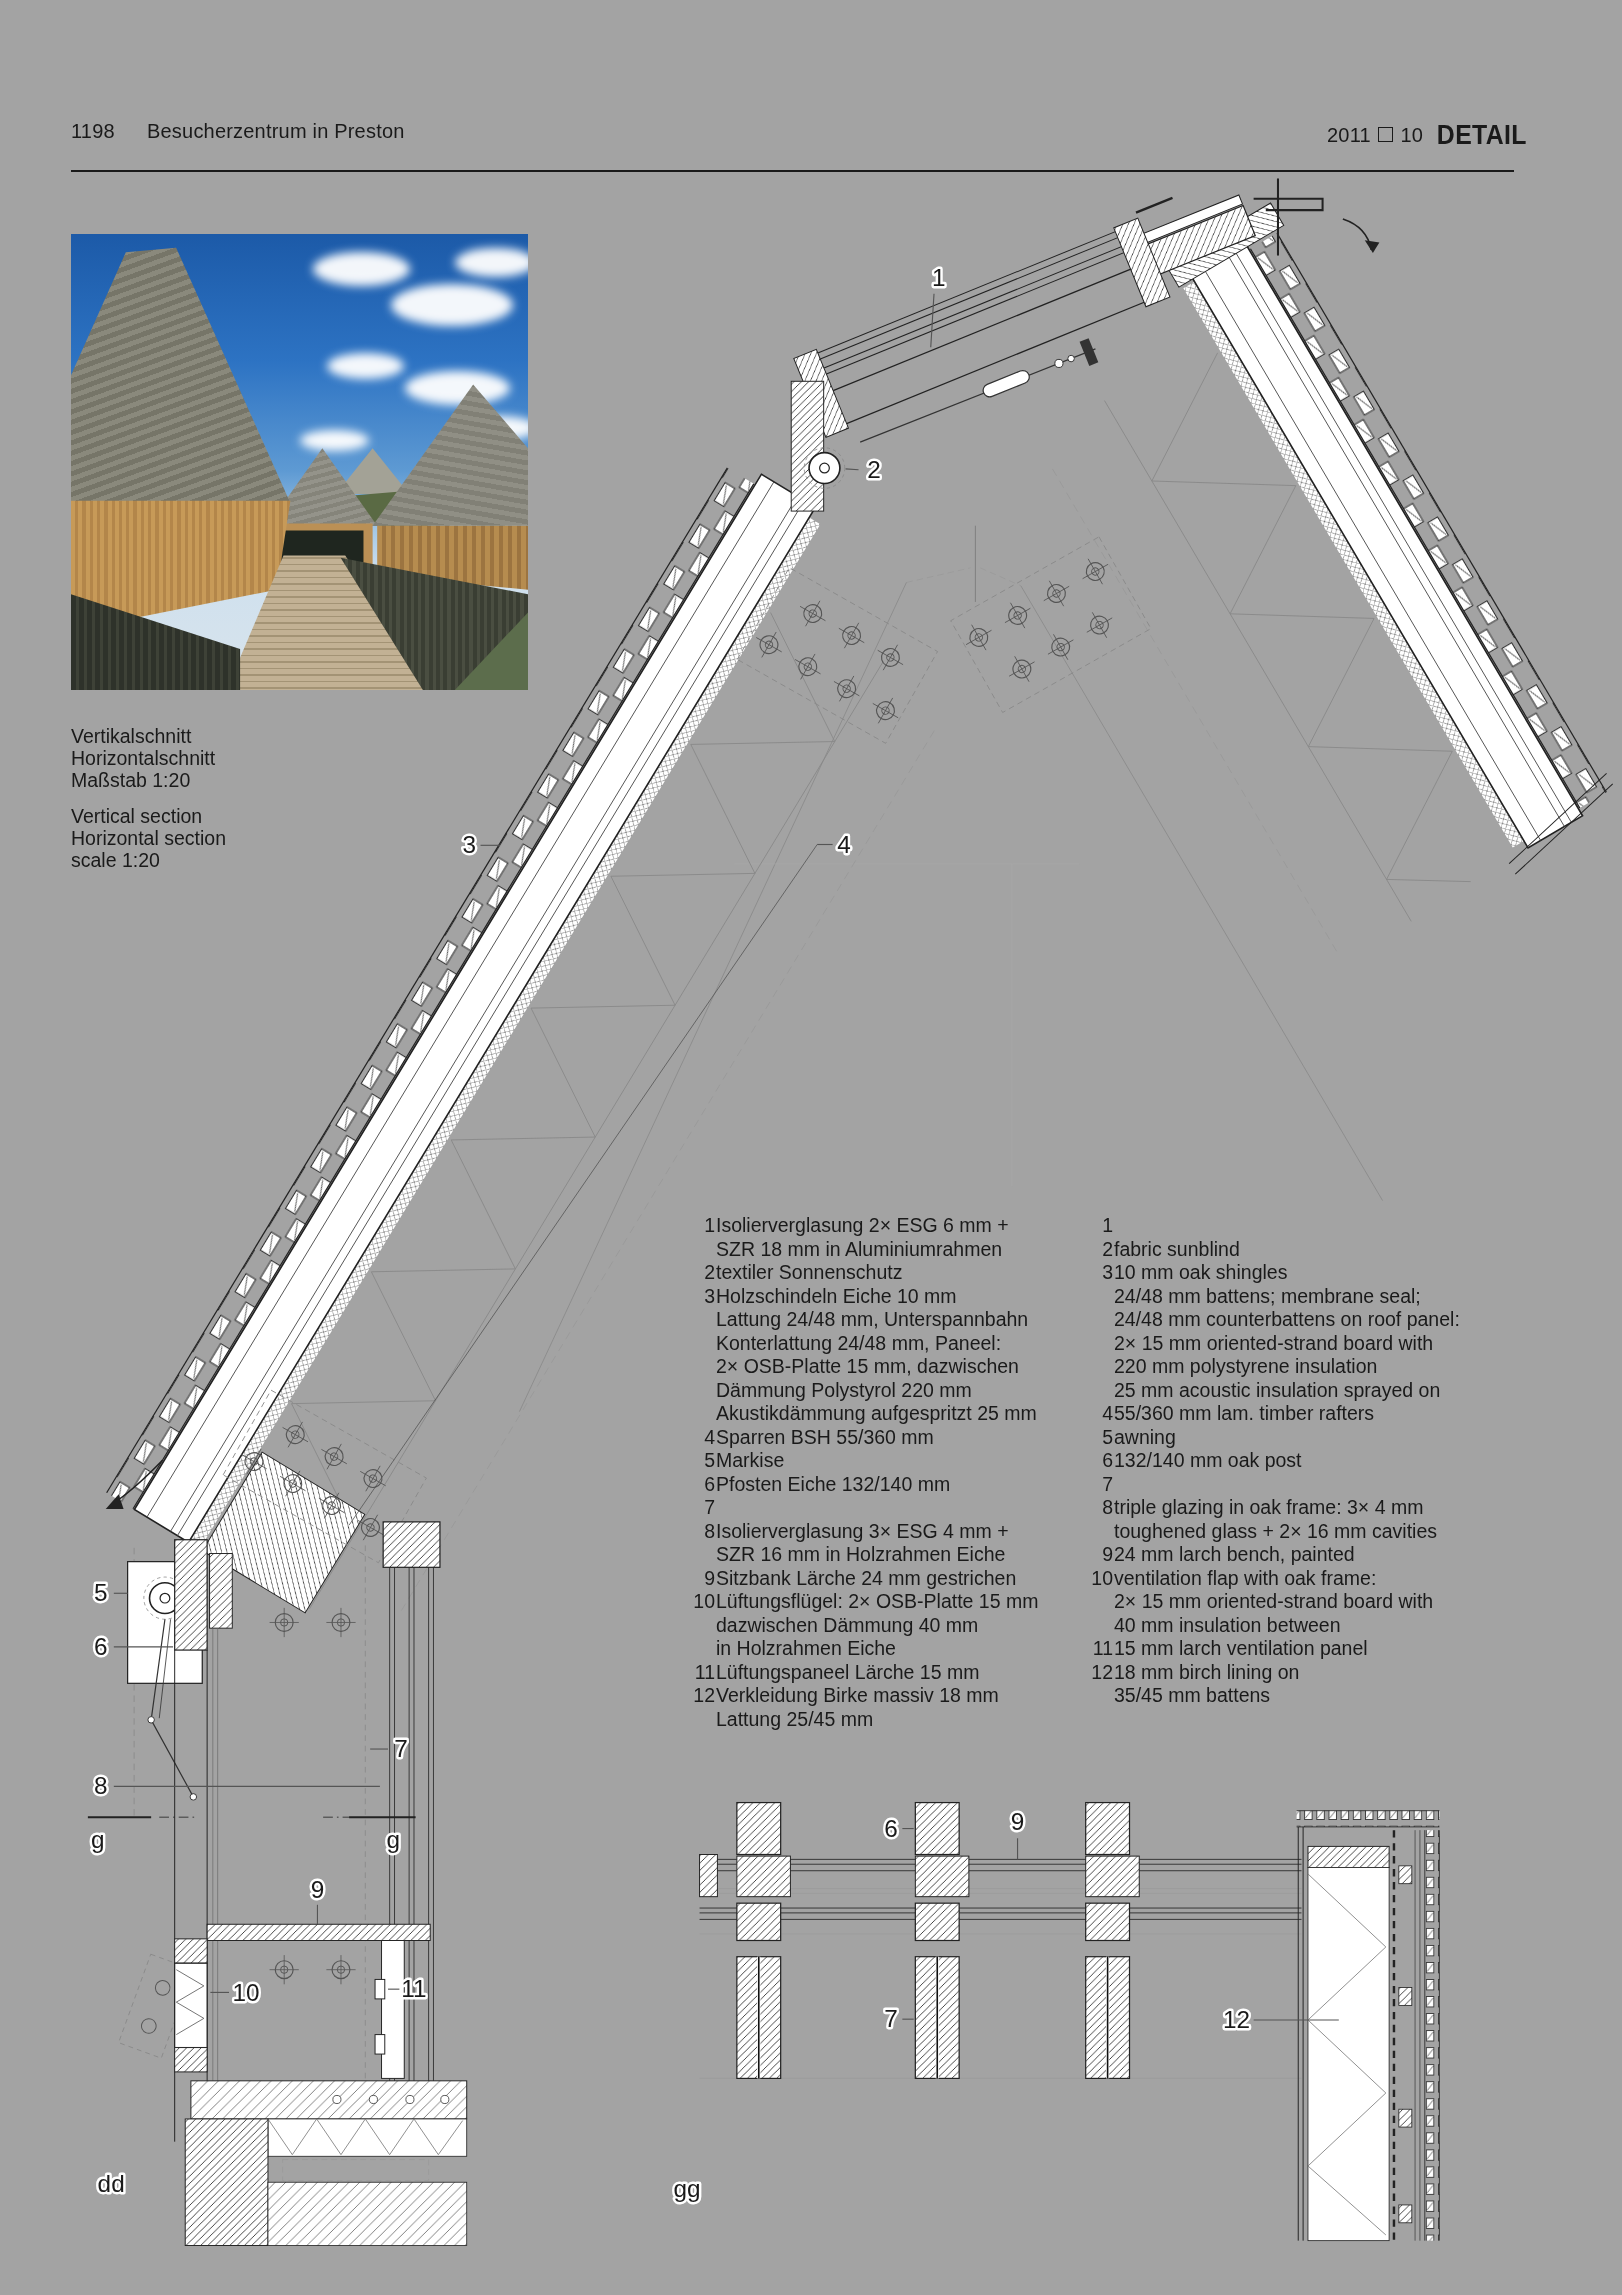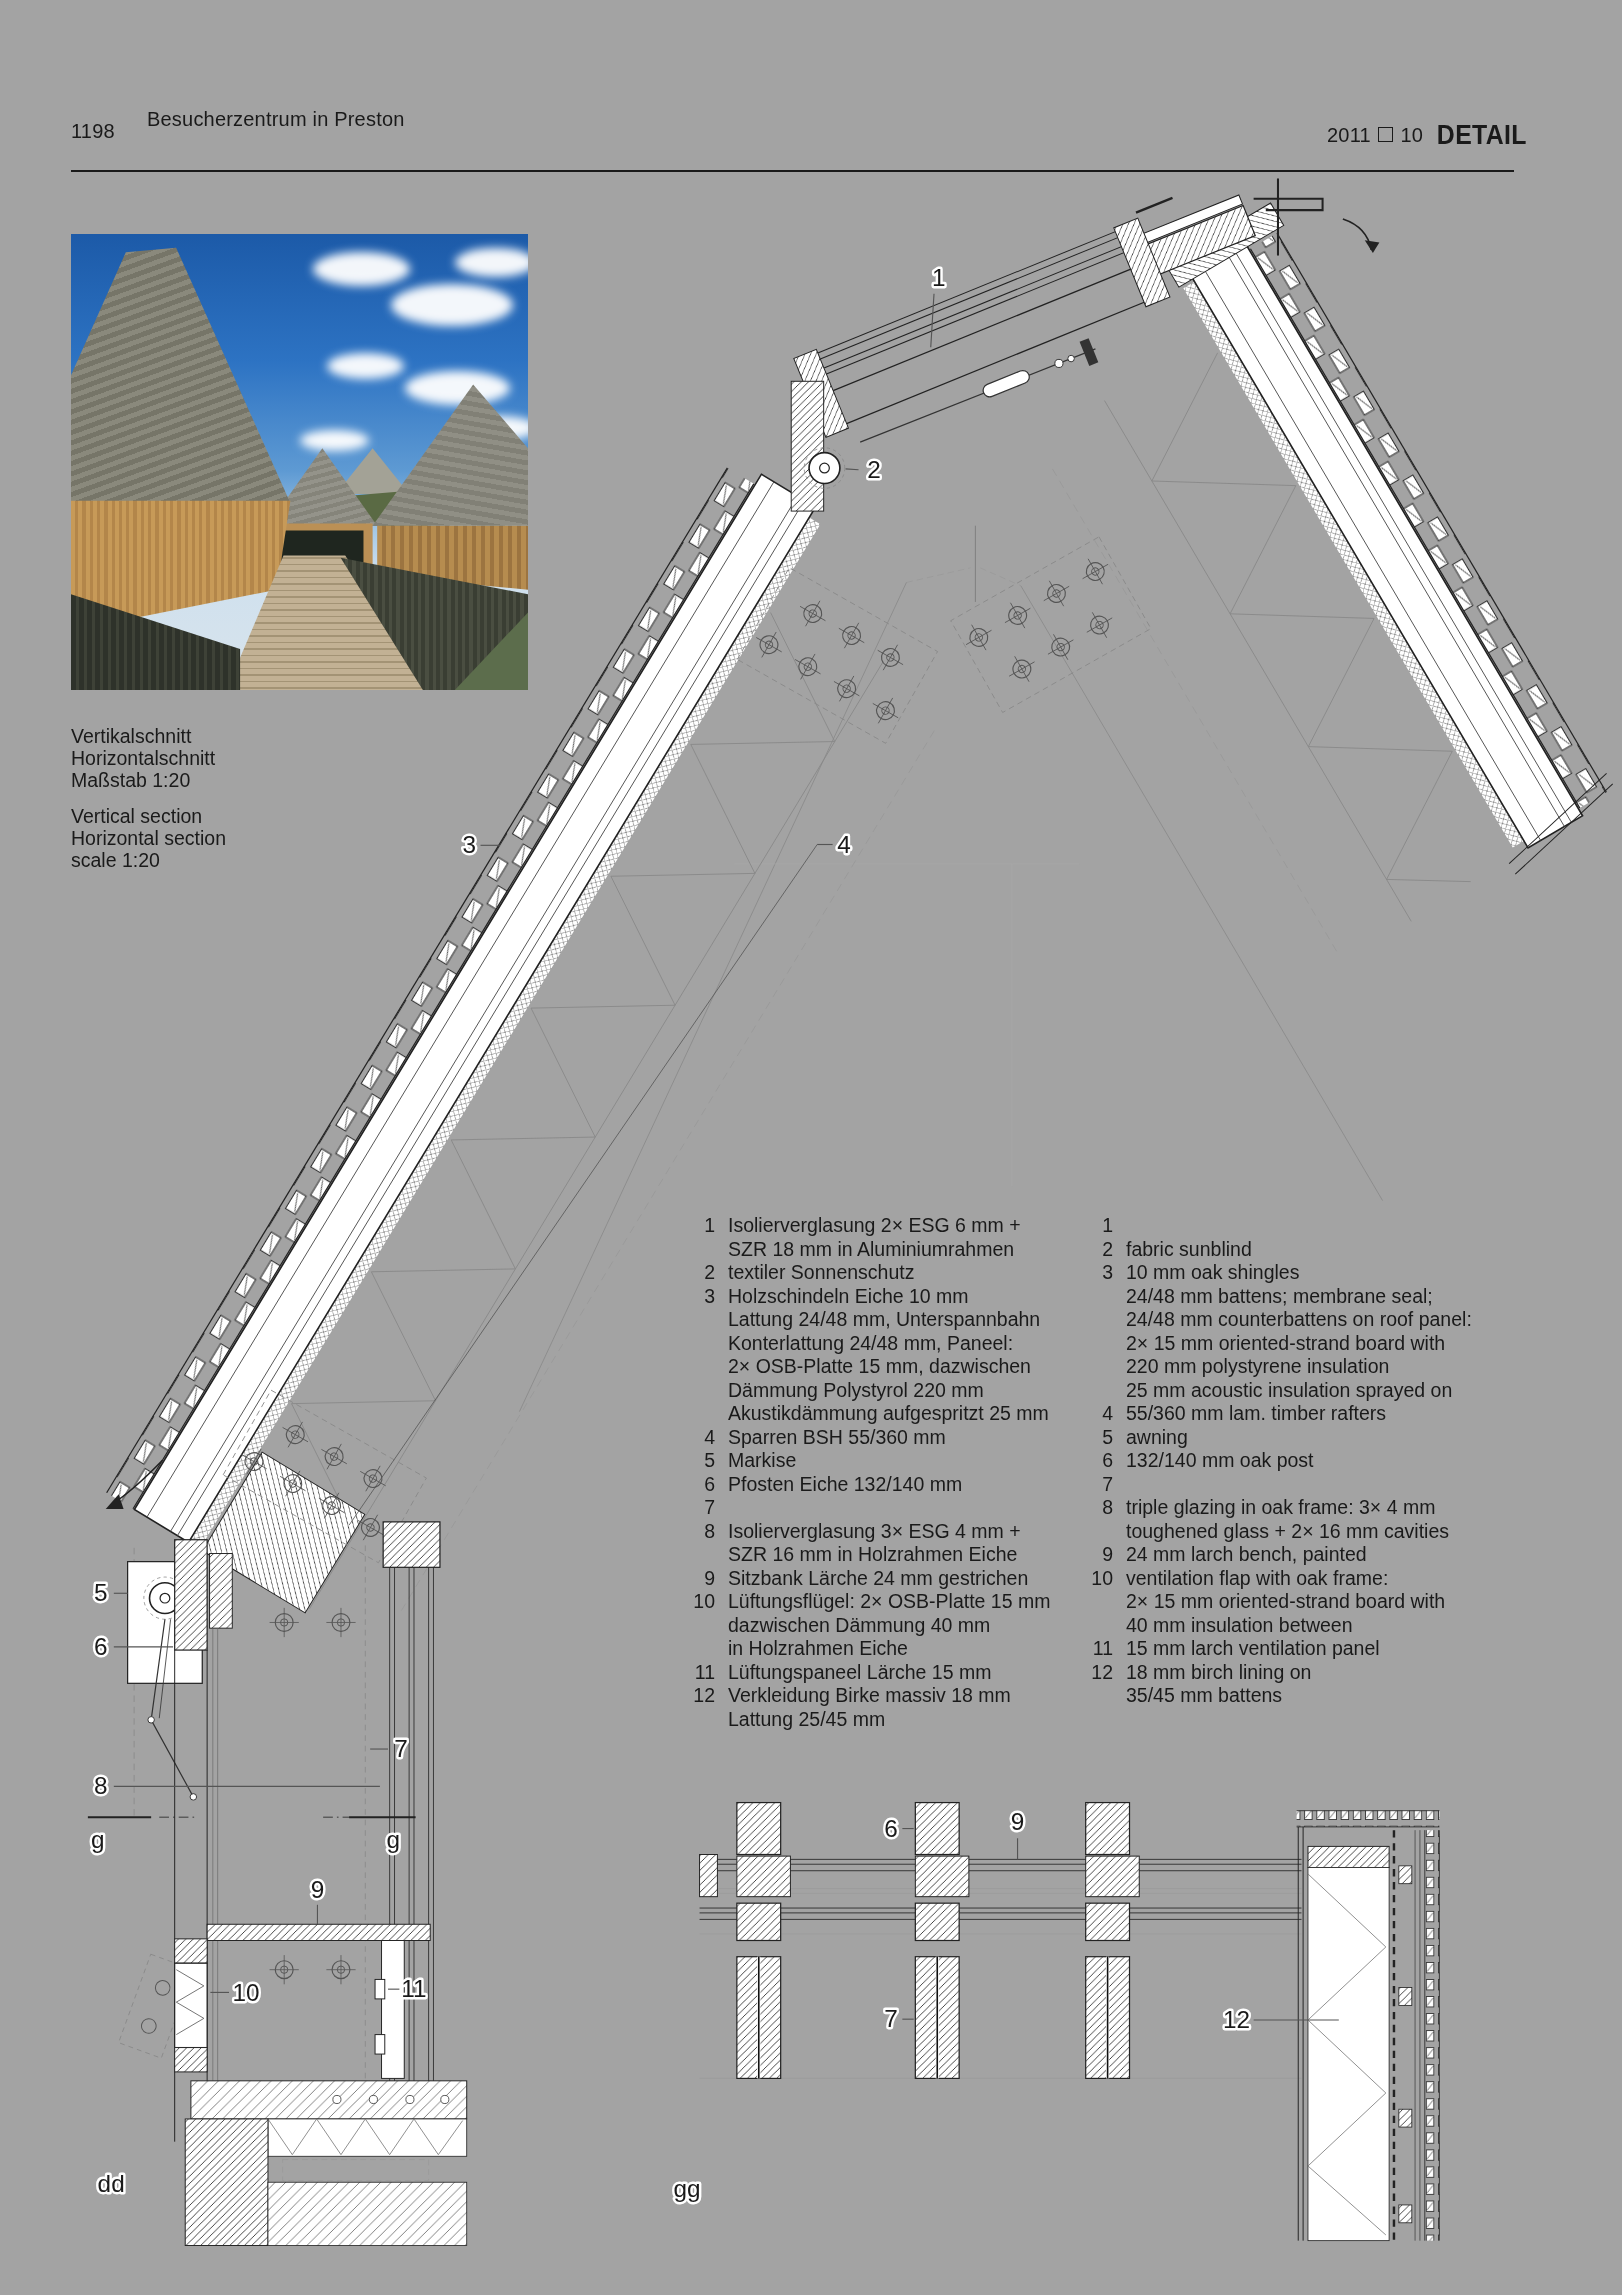--- a/index.html
+++ b/index.html
@@ -11,21 +11,21 @@
   #issue-box{display:inline-block;width:13px;height:13px;border:1.6px solid #1a1a1a;margin:0 7.3px;vertical-align:-0.8px}
   #brand{font-weight:900;font-size:27px;letter-spacing:0.4px;display:inline-block;transform:scaleX(.92);transform-origin:right;vertical-align:-2.4px}
   #rule{position:absolute;left:71px;top:170px;width:1443px;height:1.6px;background:#1a1a1a}
   
   .cap{font-size:19.5px;line-height:22px;white-space:pre-line}
   .it{}
   
   .legend{font-size:19.5px;line-height:23.5px}
   .lg-row{display:flex;align-items:flex-start}
   .lg-num{width:24px;text-align:right;flex:none}
-  .lg-txt{margin-left:13px;white-space:pre-line}
+  .lg-txt{margin-left:1px;white-space:pre-line}
   
   #photo{left:71px;top:234px;width:457px;height:456px;overflow:hidden;background:#9db6cf}
   .ph{position:absolute;left:0;top:0;width:100%;height:100%}
   .cl{position:absolute;background:#fff;border-radius:50%;filter:blur(4.9px);opacity:.95}
   #sky{background:linear-gradient(180deg,#1c5aa8 0%,#2d73c3 28%,#5e9ad3 52%,#a9cbe6 66%,#cfe0ee 74%,#d8e4ec 100%)}
   #roof-far{clip-path:polygon(58% 57%,66% 47%,74% 57%);background:#a3a296}
   #trees{clip-path:polygon(42% 59%,78% 56%,78% 64%,42% 64%);background:#5a6a44}
   #roof-mid{clip-path:polygon(43% 64%,55% 47%,67% 64%);background:repeating-linear-gradient(165deg,#85847a 0 4px,#94938a 4px 8px)}
   #wall-mid{clip-path:polygon(44% 63.5%,66% 63.5%,66% 73%,44% 73%);background:#bb9055}
   #glass-mid{clip-path:polygon(46% 65%,64% 65%,64% 72%,46% 72%);background:#1f261f}
@@ -42,21 +42,21 @@
   svg text{font-family:"Liberation Sans",sans-serif;font-size:30px;fill:#1a1a1a;
            paint-order:stroke;stroke:#ffffff;stroke-width:6px;stroke-linejoin:round}
   .co{text-anchor:middle}
 </style>
 </head>
 <body>
 
 <div id="page">
 
   <div class="abs hdr" style="left:71px;top:120px">1198</div>
-  <div class="abs hdr" style="left:147px;top:108px">Besucherzentrum in Preston</div>
+  <div class="abs hdr" style="left:147px;top:120px">Besucherzentrum in Preston</div>
   <div class="abs hdr" style="left:1327px;top:120px;width:186px;text-align:right">
     <span>2011</span><span id="issue-box"></span><span>10</span>
     <span id="brand">DETAIL</span>
   </div>
   <div id="rule"></div>
 
   <div id="photo" class="abs">
     <div class="ph" id="sky"></div>
     <div class="cl" style="left:53%;top:4%;width:97px;height:34px"></div>
     <div class="cl" style="left:70%;top:11%;width:122px;height:42px"></div>

